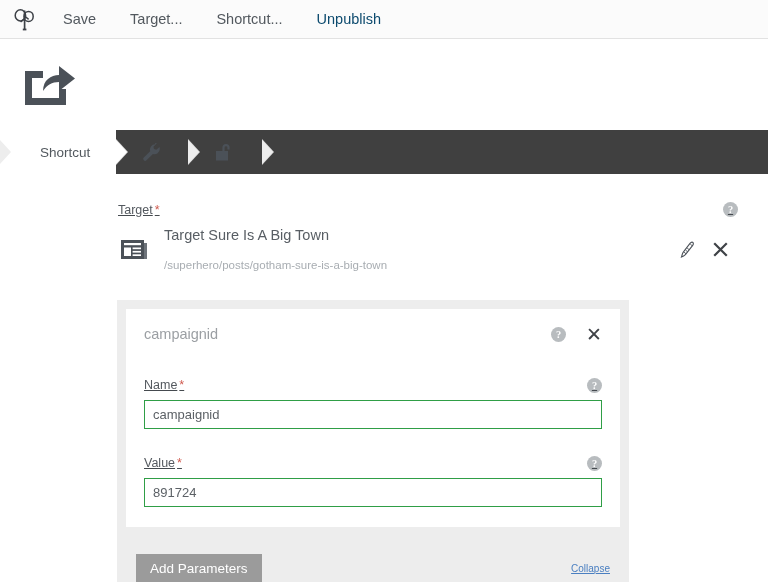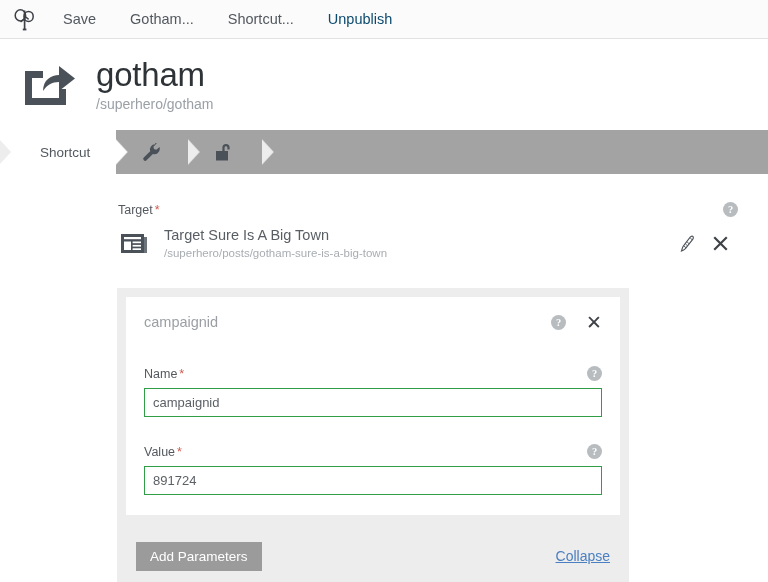--- a/index.html
+++ b/index.html
@@ -68,21 +68,21 @@
   .header-path {
     font-size: 14px;
     color: #9aa0a6;
     margin-top: 4px;
     line-height: 1.1;
   }
 
   
   .tabbar {
     height: 44px;
-    background: #a3a3a3;
+    background: #404040;
     display: flex;
     align-items: stretch;
     position: relative;
     overflow: hidden;
   }
   .tab {
     position: relative;
     display: flex;
     align-items: center;
     justify-content: center;
@@ -137,22 +137,23 @@
   }
   .tab-icon { display: flex; align-items: center; justify-content: center; }
 
   
   .content { padding: 28px 0 0 0; background: #ffffff; }
 
   .field-block { padding-left: 118px; padding-right: 30px; }
 
   .field-label-row {
     display: flex;
-    align-items: flex-end;
+    align-items: center;
     justify-content: space-between;
+    text-decoration: underline;
   }
   .field-label {
     font-size: 12.5px;
     color: #54595f;
   }
   .req { color: #cf5a4e; margin-left: 2px; }
 
   .help-icon {
     width: 15px; height: 15px;
     border-radius: 50%;
@@ -181,21 +182,21 @@
   .target-texts { flex: 1 1 auto; min-width: 0; }
   .target-title {
     font-size: 14.5px;
     color: #585e64;
     line-height: 1.25;
   }
   .target-sub {
     font-size: 11.5px;
     color: #a8adb2;
     line-height: 1.35;
-    margin-top: 2px;
+    margin-top: 14px;
   }
   .target-actions {
     display: flex;
     align-items: center;
     gap: 17px;
     margin-right: 10px;
   }
   .icon-btn { cursor: pointer; display: flex; align-items: center; }
 
   
@@ -255,21 +256,21 @@
   .btn-add {
     background: #9b9b9b;
     color: #ffffff;
     border: none;
     font-size: 13.5px;
     padding: 7px 14px;
     cursor: pointer;
     font-family: "Liberation Sans", sans-serif;
   }
   .collapse-link {
-    font-size: 14px;
+    font-size: 10px;
     color: #4a7fc1;
     text-decoration: underline;
     cursor: pointer;
   }
 </style>
 </head>
 <body>
 
 <div class="toolbar">
   <div class="logo-icon">
@@ -277,35 +278,31 @@
       <g fill="none" stroke="#3d4147" stroke-width="1.5">
         <ellipse cx="8.4" cy="9.4" rx="5.2" ry="5.6"></ellipse>
         <ellipse cx="16.6" cy="10.4" rx="4.6" ry="5.0"></ellipse>
       </g>
       <path d="M12.6 4.5 L12.6 23.5" stroke="#3d4147" stroke-width="1.7" fill="none"></path>
       <path d="M12.6 12.5 L8.6 16.0 M12.6 10.0 L16.6 13.4" stroke="#3d4147" stroke-width="1.4" fill="none"></path>
       <path d="M10.8 23.5 L14.4 23.5" stroke="#3d4147" stroke-width="1.8"></path>
     </svg>
   </div>
   <div class="tb-item">Save</div>
-  <div class="tb-item">Gotham...</div>
+  <div class="tb-item">Target...</div>
   <div class="tb-item">Shortcut...</div>
   <div class="tb-item disabled">Unpublish</div>
 </div>
 
 <div class="page-header">
   <div class="header-icon">
     <svg width="56" height="48" viewBox="0 0 56 48">
       <path d="M4 10 L22 10 L22 17 L11 17 L11 37 L38 37 L38 28 L45 28 L45 44 L4 44 Z" fill="#4b5158"></path>
       <path d="M22 30 C22 19, 30 14, 38 14 L38 5 L54 17.5 L38 30 L38 21 C31 21, 26 24, 22 30 Z" fill="#4b5158"></path>
     </svg>
-  </div>
-  <div class="header-text">
-    <div class="header-title">gotham</div>
-    <div class="header-path">/superhero/gotham</div>
   </div>
 </div>
 
 <div class="tabbar">
   <div class="tab-lead"></div>
   <div class="tab active">
     <span>Shortcut</span>
   </div>
   <div class="tab ghost">
     <span class="tab-icon">

